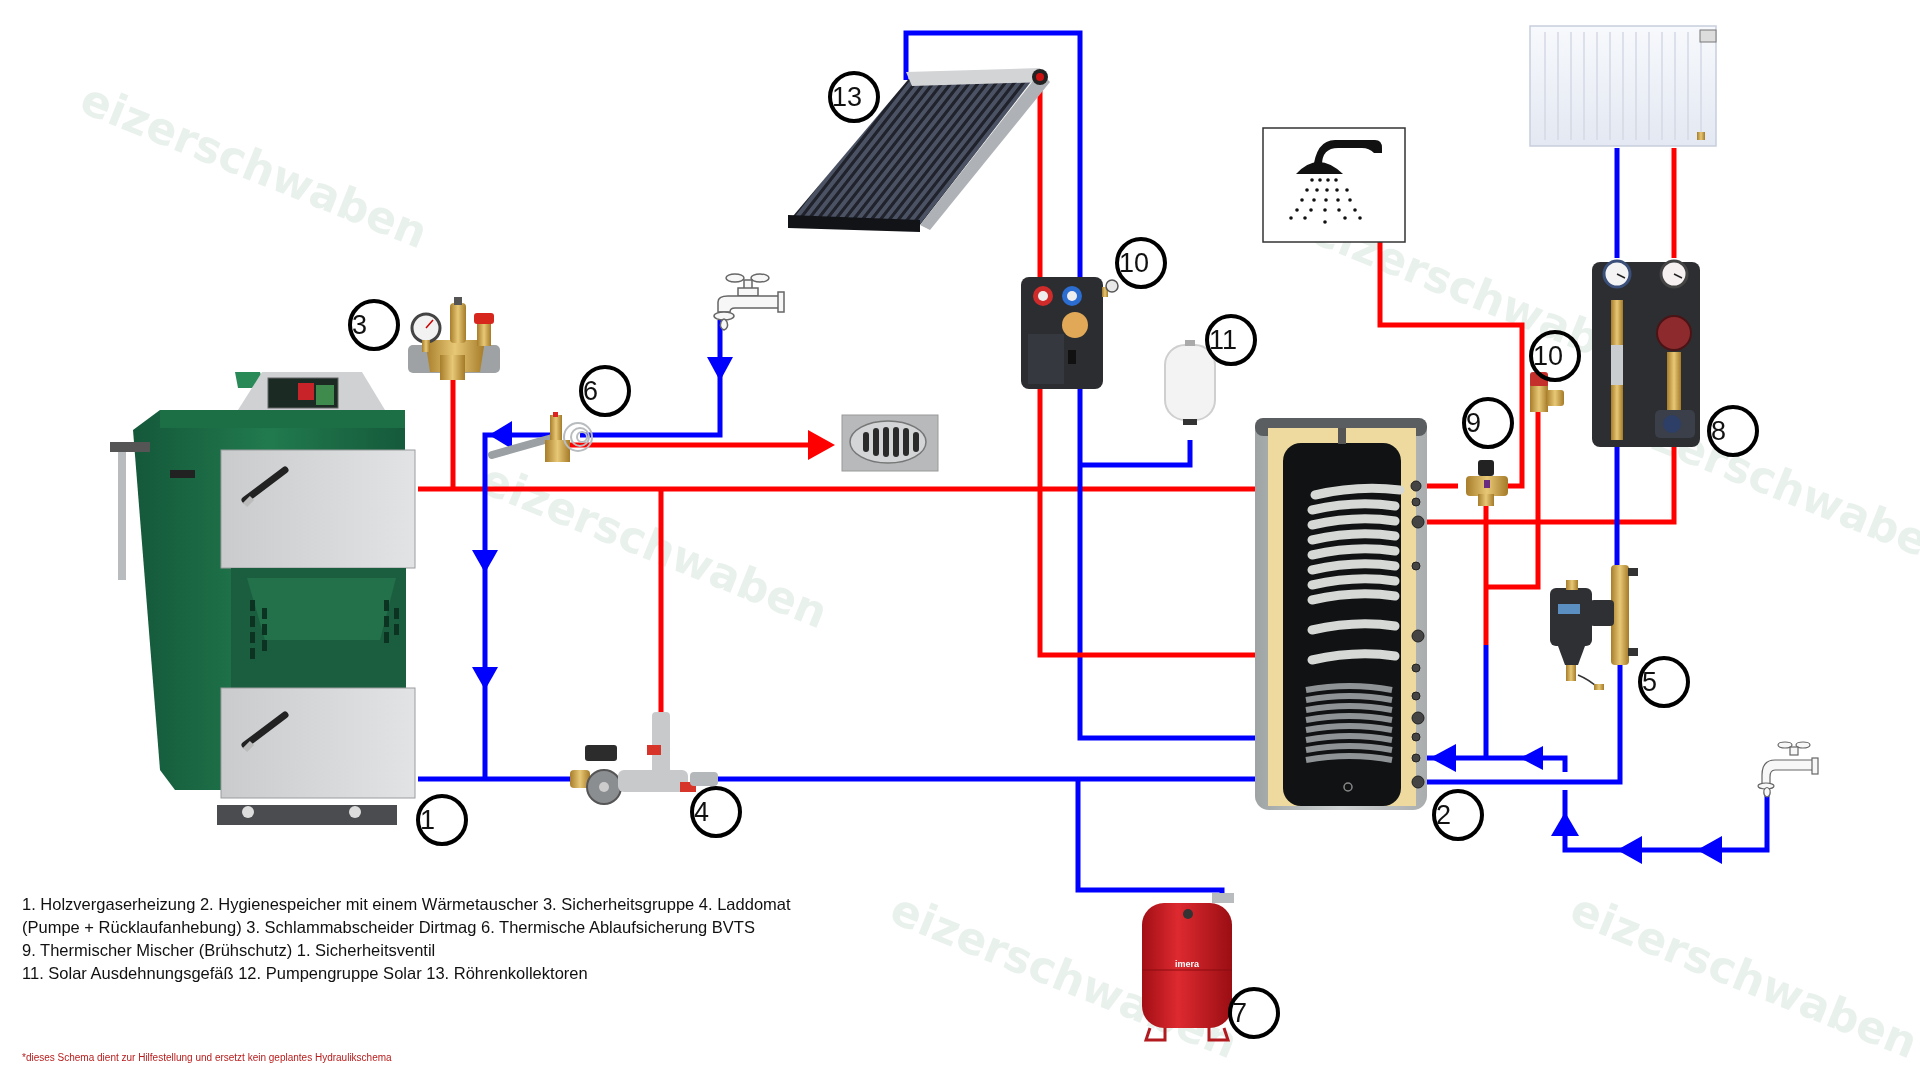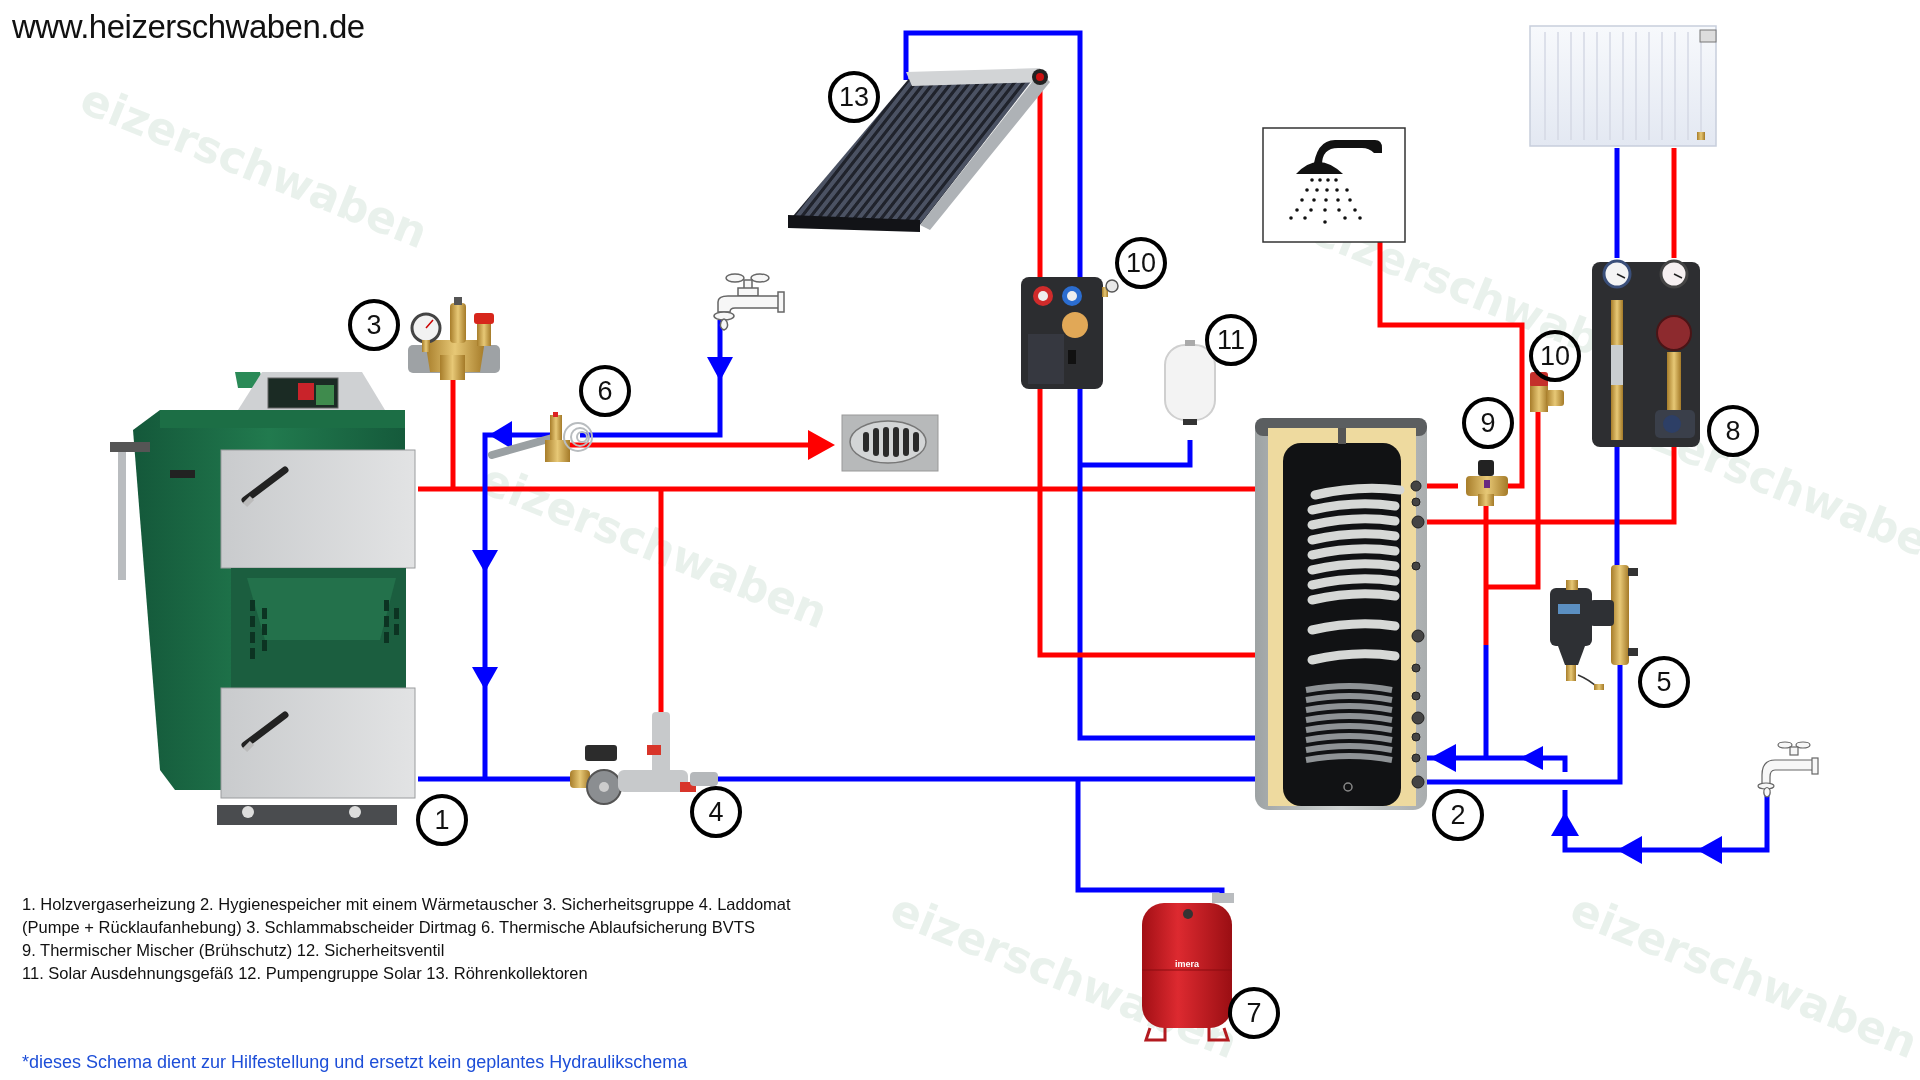--- a/index.html
+++ b/index.html
@@ -1,38 +1,37 @@
 <!DOCTYPE html>
 <html><head>
 <meta charset="utf-8">
 <style>
   html, body { margin:0; padding:0; background:#ffffff; }
   body { width:1920px; height:1080px; position:relative; overflow:hidden; font-family:"Liberation Sans", sans-serif; }
   #stage { position:absolute; left:0; top:0; width:1920px; height:1080px; }
   .site-url { position:absolute; left:12px; top:8px; font-family:"Liberation Sans", sans-serif; font-size:33px; color:#111; letter-spacing:-0.5px; }
   .legend { position:absolute; left:22px; top:893px; font-family:"Liberation Sans", sans-serif; font-size:16.5px; line-height:23px; color:#111; width:900px; }
   .legend div { white-space:nowrap; }
-  .disclaimer { position:absolute; left:22px; top:1052px; font-size:18px; color:#1d4ed8; }
-  .num-circle { position:absolute; width:52px; height:52px; border:4px solid #000; border-radius:50%; box-sizing:border-box; display:flex; align-items:center; justify-content:center; font-size:27px; color:#111; background:transparent; }
+  .disclaimer { position:absolute; left:22px; top:1052px; font-size:10px; color:#b91c1c; }
+  .num-circle { position:absolute; width:52px; height:52px; border:4px solid #000; border-radius:50%; box-sizing:border-box; display:flex; align-items:center; justify-content:flex-start; font-size:27px; color:#111; background:transparent; }
   .watermark { position:absolute; color:#e6efe9; font-weight:bold; font-size:44px; transform:rotate(22deg); white-space:nowrap; font-family:"DejaVu Sans", sans-serif; opacity:0.85; }
   svg text { font-family:"Liberation Sans", sans-serif; }
 </style>
 </head>
 <body>
 
 <div id="stage">
 
   <div class="watermark" style="left:70px;top:140px;">eizerschwaben</div>
   <div class="watermark" style="left:470px;top:520px;">eizerschwaben</div>
   <div class="watermark" style="left:1300px;top:270px;">eizerschwaben</div>
   <div class="watermark" style="left:880px;top:950px;">eizerschwaben</div>
   <div class="watermark" style="left:1560px;top:950px;">eizerschwaben</div>
   <div class="watermark" style="left:1600px;top:460px;">eizerschwaben</div>
 
-  <div class="site-url">www.heizerschwaben.de</div>
 
   <svg width="1920" height="1080" viewBox="0 0 1920 1080" style="position:absolute;left:0;top:0;">
     <defs>
       <linearGradient id="doorGrad" x1="0" x2="1">
         <stop offset="0" stop-color="#c9cbcd"></stop>
           <stop offset="1" stop-color="#e2e3e4"></stop>
       </linearGradient>
       <linearGradient id="greenGrad" x1="0" x2="1">
         <stop offset="0" stop-color="#14583a"></stop>
           <stop offset="0.5" stop-color="#217a4e"></stop>
@@ -449,17 +448,17 @@
   <div class="num-circle" style="left:1115px;top:237px;">
       <span>10</span>
     </div>
   <div class="num-circle" style="left:828px;top:71px;">
       <span>13</span>
     </div>
 
   <div class="legend">
     <div>1. Holzvergaserheizung   2. Hygienespeicher mit einem Wärmetauscher  3. Sicherheitsgruppe   4. Laddomat</div>
     <div>(Pumpe + Rücklaufanhebung) 3. Schlammabscheider Dirtmag   6. Thermische Ablaufsicherung BVTS</div>
-    <div>9. Thermischer Mischer (Brühschutz)   12. Sicherheitsventil</div>
+    <div>9. Thermischer Mischer (Brühschutz)   1. Sicherheitsventil</div>
     <div>11. Solar Ausdehnungsgefäß   12. Pumpengruppe Solar   13. Röhrenkollektoren</div>
   </div>
   <div class="disclaimer">*dieses Schema dient zur Hilfestellung und ersetzt kein geplantes Hydraulikschema</div>
 </div>
 
 </body></html>

